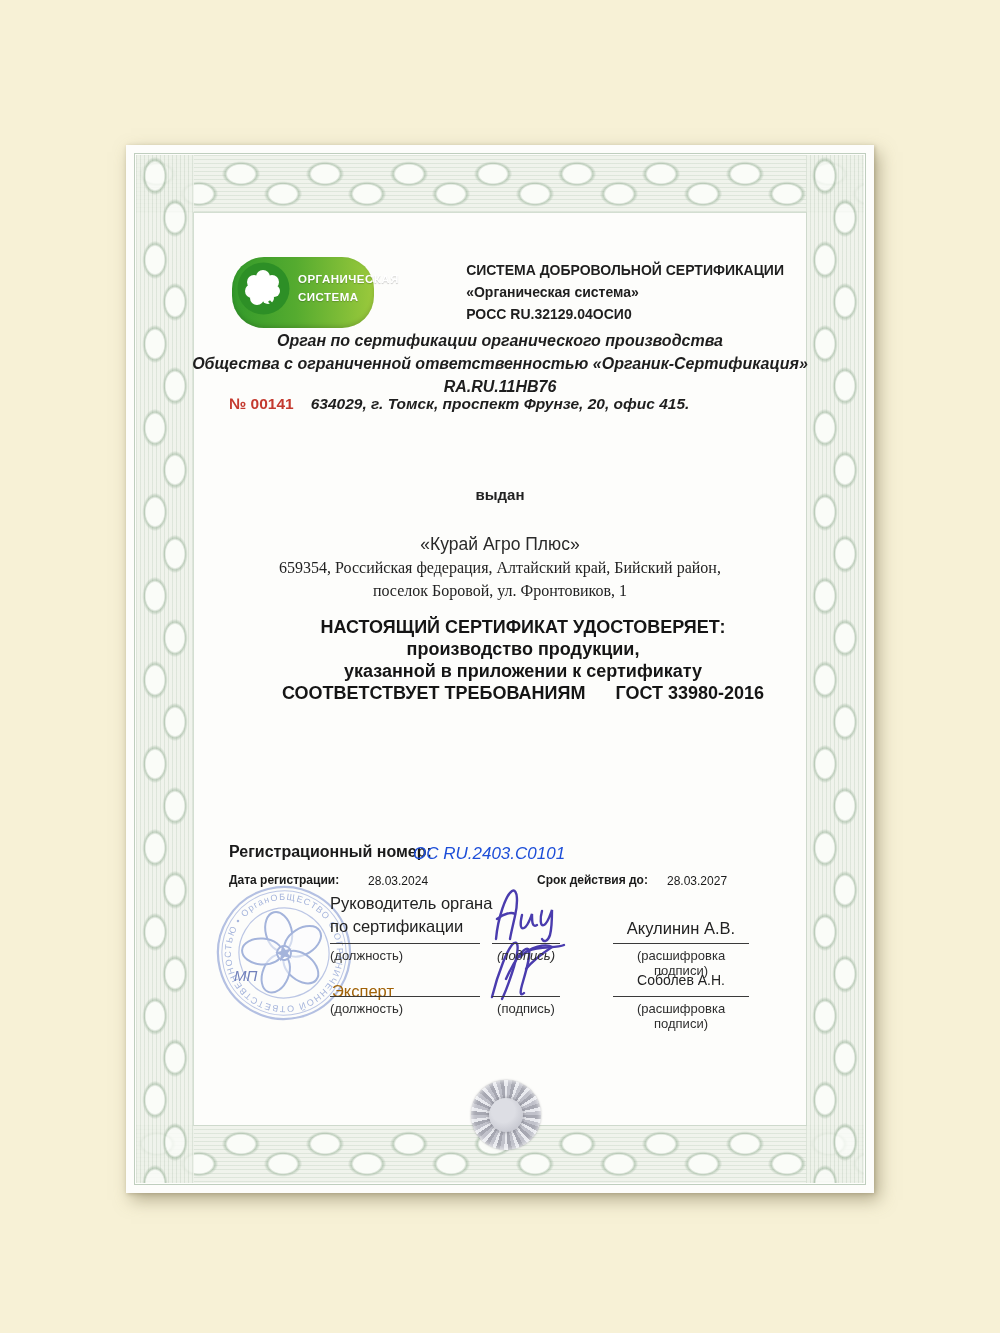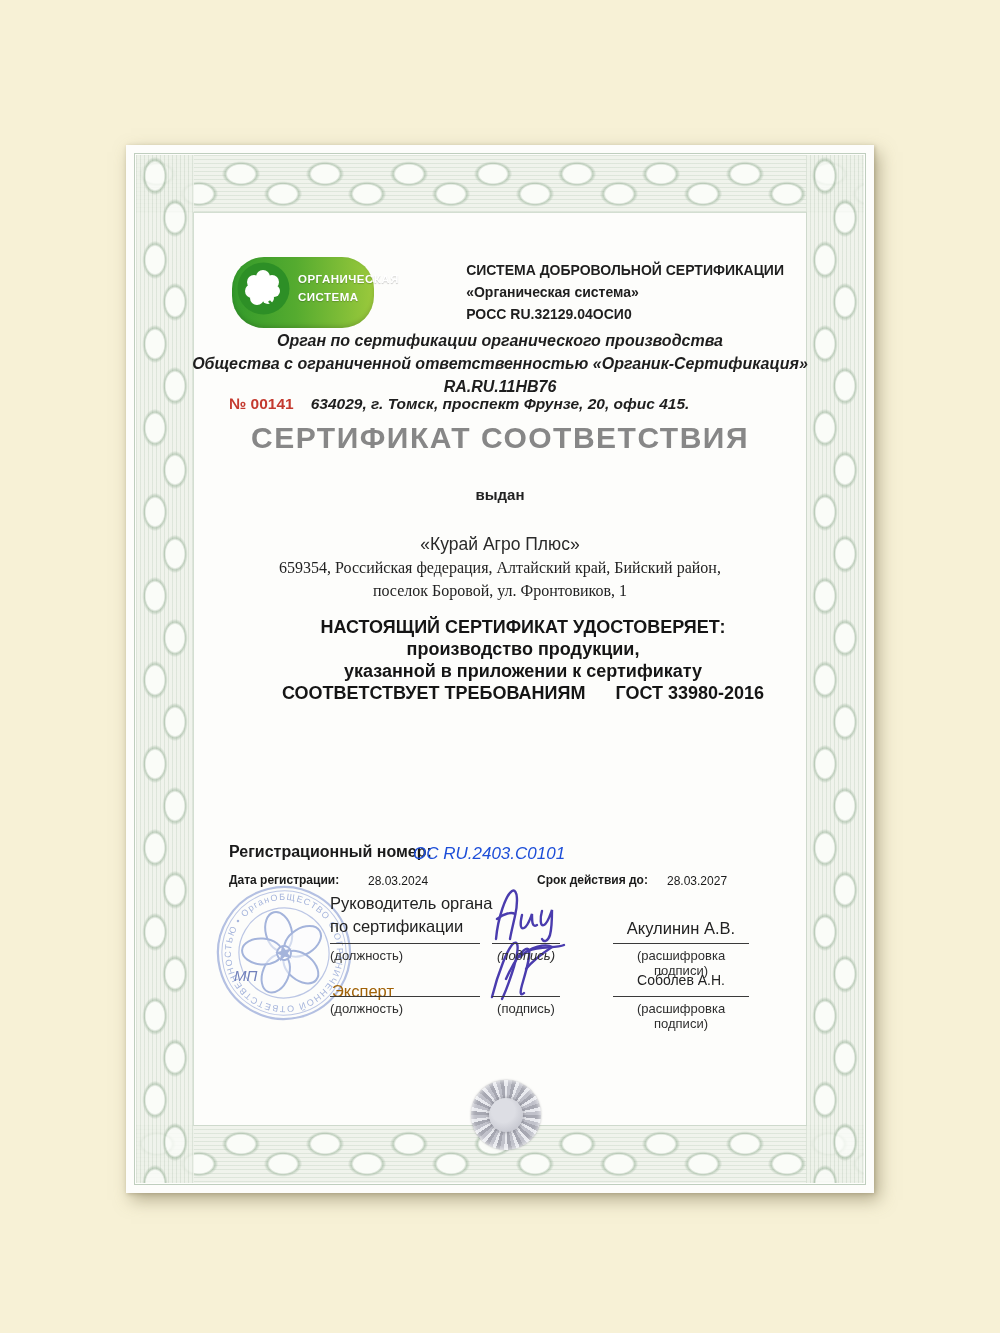--- a/index.html
+++ b/index.html
@@ -173,21 +173,20 @@
       <div>Орган по сертификации органического производства</div>
       <div>Общества с ограниченной ответственностью «Органик-Сертификация»</div>
       <div>RA.RU.11НВ76</div>
     </div>
 
     <div class="num-row">
       <span class="cert-number">№ 00141</span>
       <div class="org-address">634029, г. Томск, проспект Фрунзе, 20, офис 415.</div>
     </div>
 
-    <div class="title">СЕРТИФИКАТ СООТВЕТСТВИЯ</div>
 
     <div class="vydan">выдан</div>
     <div class="company-2">«Курай Агро Плюс»</div>
     <div class="s-addr s-addr-1">659354, Российская федерация, Алтайский край, Бийский район,</div>
     <div class="s-addr s-addr-2">поселок Боровой, ул. Фронтовиков, 1</div>
 
     <div class="statement">
       <div>НАСТОЯЩИЙ СЕРТИФИКАТ УДОСТОВЕРЯЕТ:</div>
       <div>производство продукции,</div>
       <div>указанной в приложении к сертификату</div>

